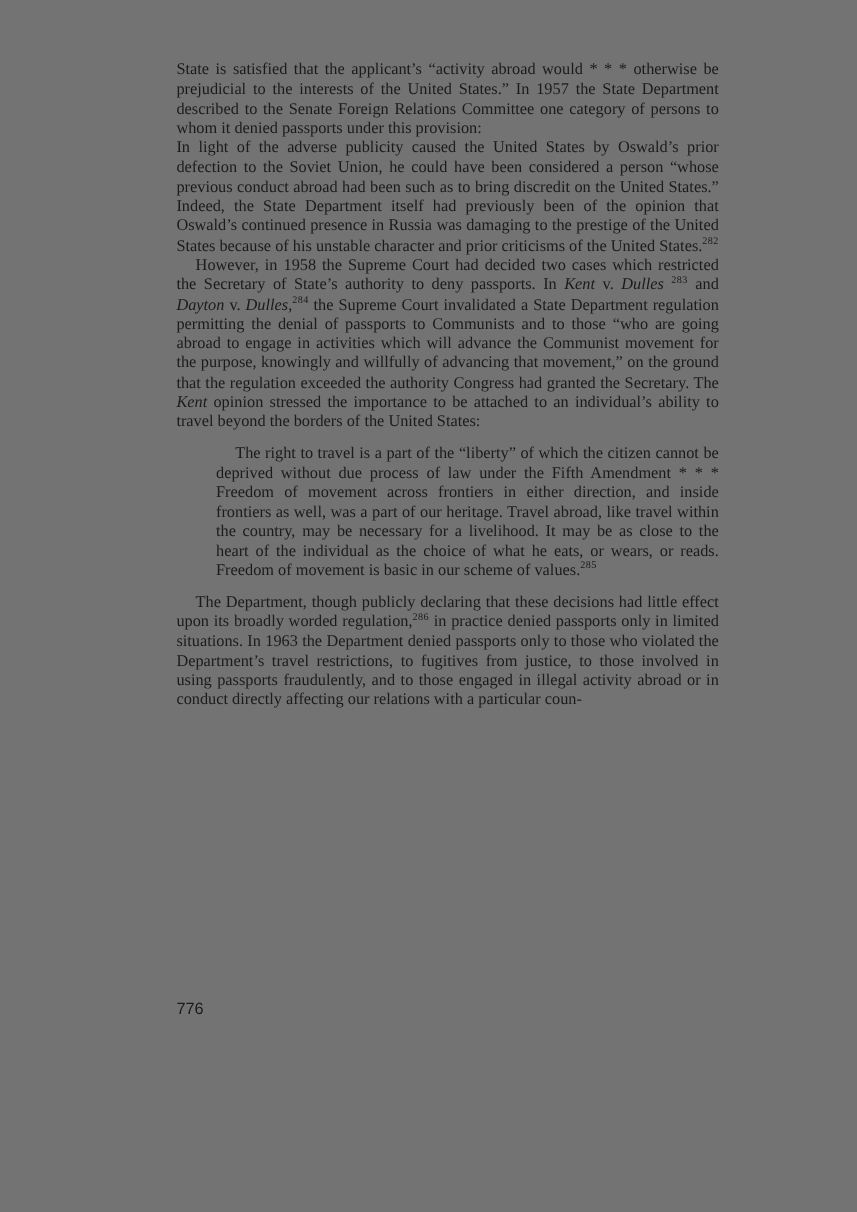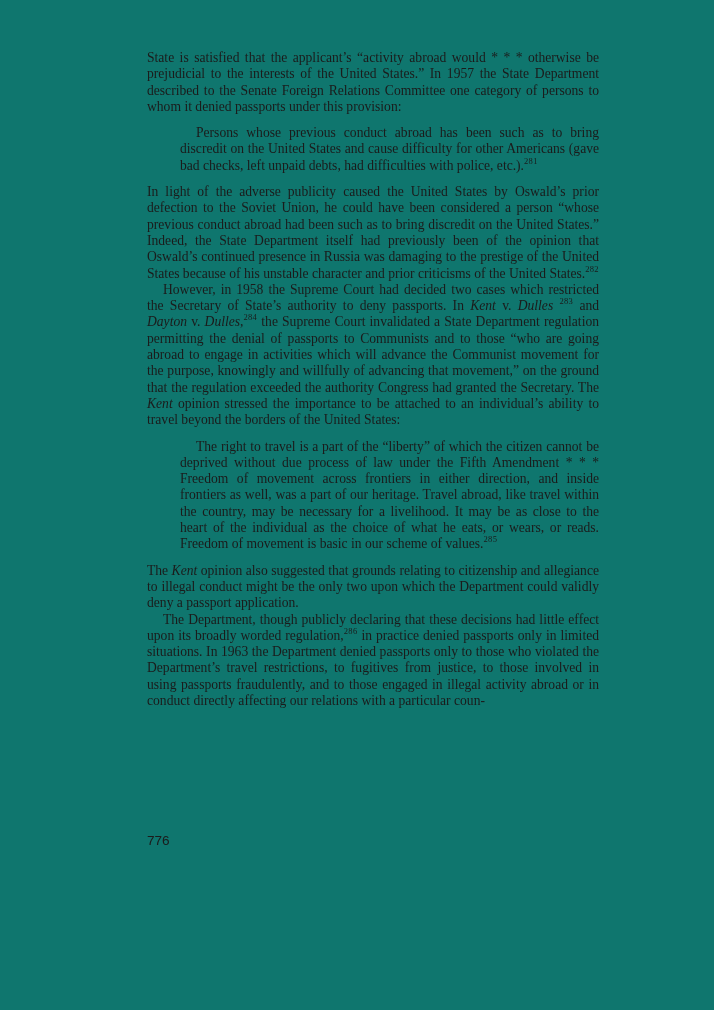--- a/index.html
+++ b/index.html
@@ -4,21 +4,21 @@
 <style>
   html, body {
     margin: 0;
     padding: 0;
     background: #fcfcfa;
   }
   .page {
     position: relative;
     width: 714px;
     height: 1010px;
-    background: #0f766e;
+    background: #737373;
     overflow: hidden;
   }
   .text-column {
     position: absolute;
     left: 147px;
     top: 50px;
     width: 452px;
     font-family: "Liberation Serif", "DejaVu Serif", serif;
     font-size: 13.6px;
     line-height: 16.3px;
@@ -56,21 +56,19 @@
     font-size: 13.6px;
     color: #1b1b1b;
   }
 </style>
 </head>
 <body>
 
 <div class="page">
   <div class="text-column" id="text-column">
       <p class="paragraph"><span>State is satisfied that the applicant’s “activity abroad would * * * otherwise be prejudicial to the interests of the United States.” In 1957 the State Department described to the Senate Foreign Relations Committee one category of persons to whom it denied passports under this provision:</span></p>
-      <p class="quote indent"><span>Persons whose previous conduct abroad has been such as to bring discredit on the United States and cause difficulty for other Americans (gave bad checks, left unpaid debts, had difficulties with police, etc.).</span><span class="sup">281</span></p>
       <p class="paragraph"><span>In light of the adverse publicity caused the United States by Oswald’s prior defection to the Soviet Union, he could have been considered a person “whose previous conduct abroad had been such as to bring discredit on the United States.” Indeed, the State Department itself had previously been of the opinion that Oswald’s continued presence in Russia was damaging to the prestige of the United States because of his unstable character and prior criticisms of the United States.</span><span class="sup">282</span></p>
       <p class="paragraph indent"><span>However, in 1958 the Supreme Court had decided two cases which restricted the Secretary of State’s authority to deny passports. In </span><span class="italic">Kent</span><span> v. </span><span class="italic">Dulles</span><span> </span><span class="sup">283</span><span> and </span><span class="italic">Dayton</span><span> v. </span><span class="italic">Dulles</span><span>,</span><span class="sup">284</span><span> the Supreme Court invalidated a State Department regulation permitting the denial of passports to Communists and to those “who are going abroad to engage in activities which will advance the Communist movement for the purpose, knowingly and willfully of advancing that movement,” on the ground that the regulation exceeded the authority Congress had granted the Secretary. The </span><span class="italic">Kent</span><span> opinion stressed the importance to be attached to an individual’s ability to travel beyond the borders of the United States:</span></p>
       <p class="quote indent"><span>The right to travel is a part of the “liberty” of which the citizen cannot be deprived without due process of law under the Fifth Amendment * * * Freedom of movement across frontiers in either direction, and inside frontiers as well, was a part of our heritage. Travel abroad, like travel within the country, may be necessary for a livelihood. It may be as close to the heart of the individual as the choice of what he eats, or wears, or reads. Freedom of movement is basic in our scheme of values.</span><span class="sup">285</span></p>
-      <p class="paragraph"><span>The </span><span class="italic">Kent</span><span> opinion also suggested that grounds relating to citizenship and allegiance to illegal conduct might be the only two upon which the Department could validly deny a passport application.</span></p>
       <p class="paragraph indent"><span>The Department, though publicly declaring that these decisions had little effect upon its broadly worded regulation,</span><span class="sup">286</span><span> in practice denied passports only in limited situations. In 1963 the Department denied passports only to those who violated the Department’s travel restrictions, to fugitives from justice, to those involved in using passports fraudulently, and to those engaged in illegal activity abroad or in conduct directly affecting our relations with a particular coun-</span></p>
     </div>
   <div class="page-number">776</div>
 </div>
 
 </body></html>

